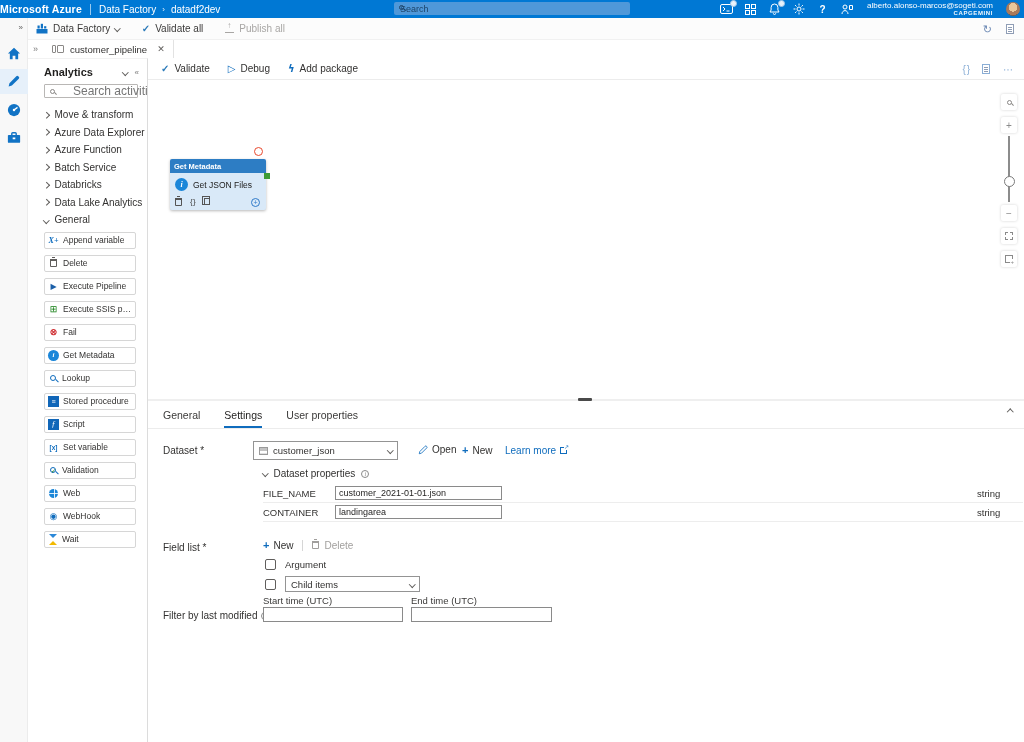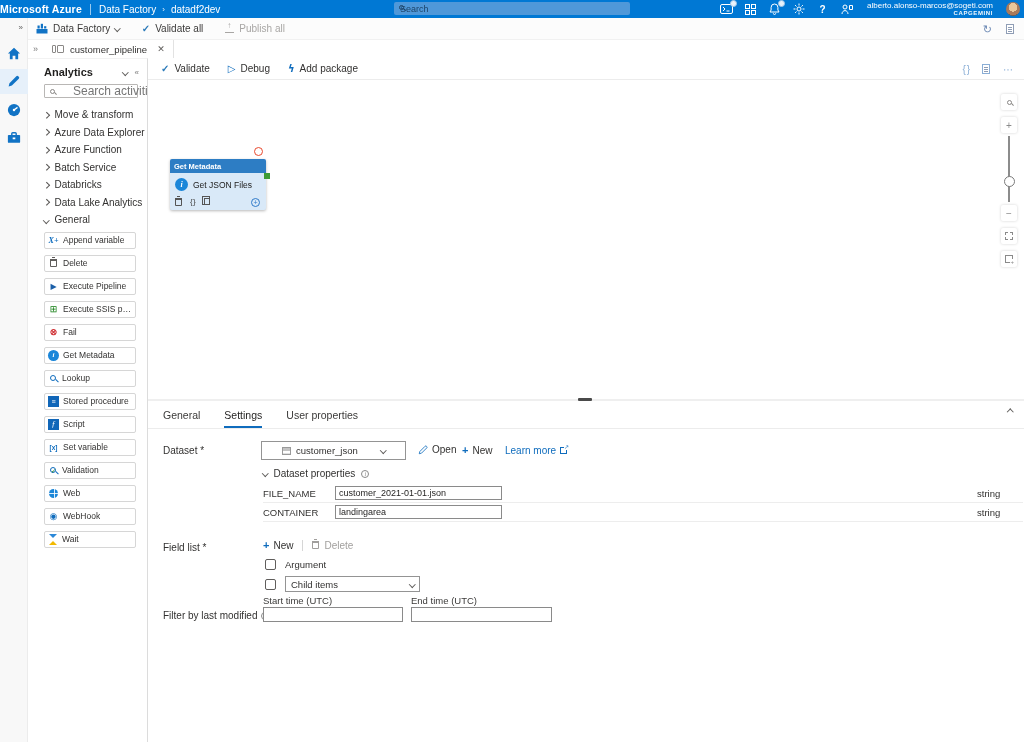--- a/index.html
+++ b/index.html
@@ -171,22 +171,22 @@
   .grip{position:absolute;left:430px;top:-1px;width:14px;height:3px;background:#4a4a4a;border-radius:1px;cursor:row-resize}
 
   
   .panel{position:absolute;top:401px;left:148px;right:0;bottom:0;background:#fff;z-index:5}
   .ptabs{height:28px;display:flex;align-items:flex-end;gap:24px;padding-left:15px;border-bottom:1px solid #ececec;position:relative}
   .ptabitem{font-size:10.5px;color:#3b3a39;padding-bottom:7px;cursor:pointer}
   .ptabitem.active{border-bottom:2px solid #0f6cbd;padding-bottom:5px;color:#201f1e}
   .pcollapse{position:absolute;right:12px;top:9px;color:#7a7a7a;cursor:pointer}
   .pcontent{position:absolute;top:29px;left:0;right:0;bottom:0;font-size:10px}
   .flabel{position:absolute;left:15px;color:#323130;font-size:10px}
-  .ds-select{position:absolute;left:113px;top:11px;width:145px;height:19px;border:1px solid #949494;
-             background:#fff;display:flex;align-items:center;gap:5px;padding:0 20px;cursor:pointer}
+  .ds-select{position:absolute;left:105px;top:11px;width:145px;height:19px;border:1px solid #949494;
+             background:#fff;display:flex;align-items:center;gap:5px;padding:0 5px;cursor:pointer}
   .tblico{width:9px;height:8px;border:1px solid #9a9a9a;background:linear-gradient(#c3c3c3 0 2.5px,transparent 2.5px);
           box-shadow:inset 0 -2.5px 0 -1.5px #e0e0e0}
   .ds-select .txt{flex:1;font-size:9.5px;color:#323130;white-space:nowrap;overflow:hidden}
   .pencil{width:10px;height:10px}
   .linkish{display:flex;align-items:center;gap:4px;font-size:10px;color:#323130;cursor:pointer}
   .plus{color:#0f6cbd;font-size:11px;font-weight:bold}
   .learn{color:#0f6cbd}
   .extlnk{position:relative;width:7px;height:7px;border:1px solid #0f6cbd;display:inline-block}
   .extlnk::after{content:"↗";position:absolute;right:-3px;top:-5px;font-size:6px;color:#0f6cbd;background:#fff}
   .ihelp{width:8px;height:8px;border-radius:50%;border:1px solid #8a8a8a;color:#8a8a8a;font-size:6px;

